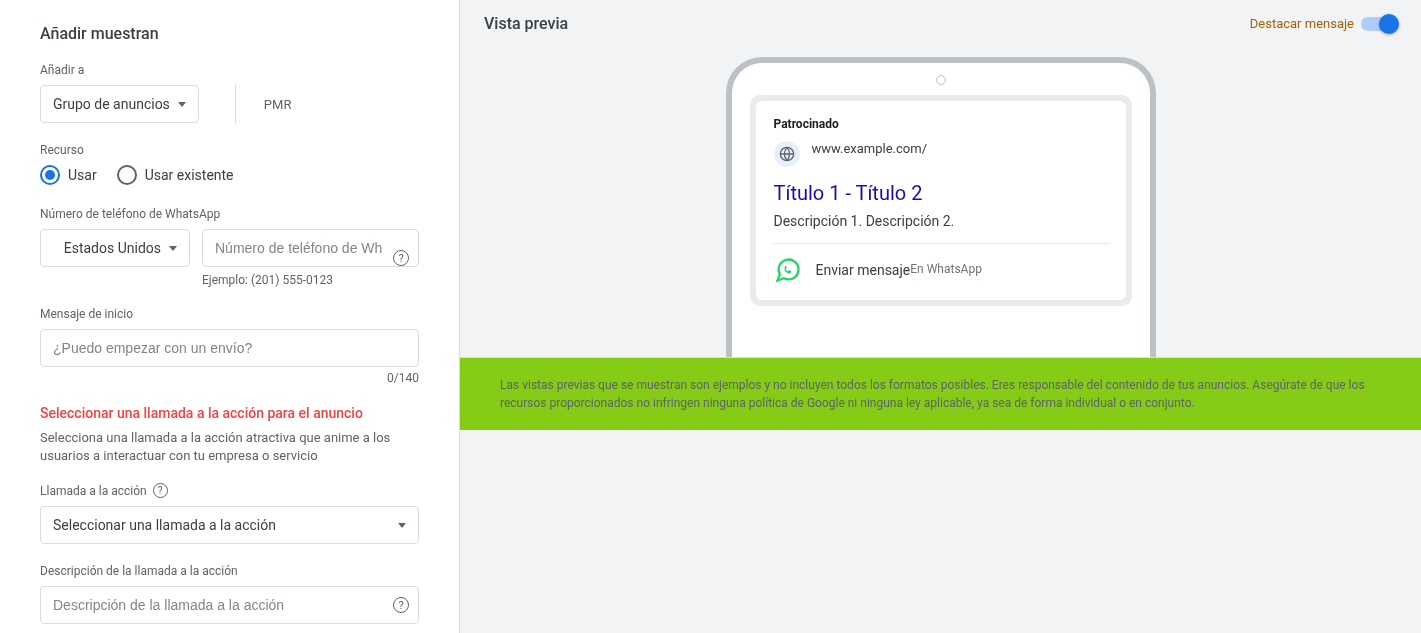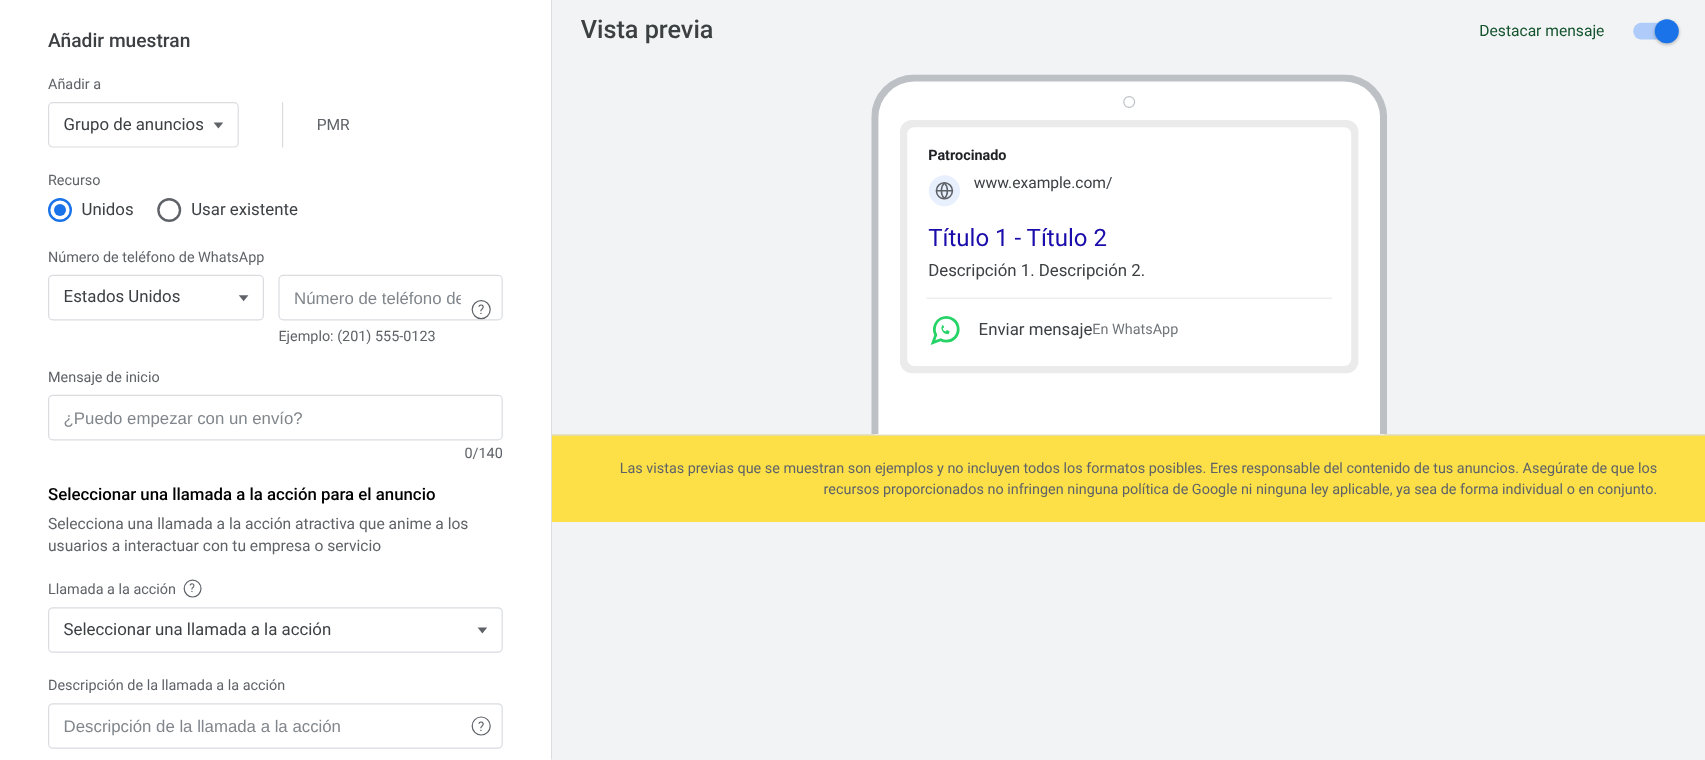--- a/index.html
+++ b/index.html
@@ -21,50 +21,50 @@
 .radio-circle.checked::after { content: ''; width: 10px; height: 10px; border-radius: 50%; background: #1a73e8; }
 .phone-row { display: flex; gap: 12px; align-items: flex-start; }
 .text-input { border: 1px solid #dadce0; border-radius: 4px; padding: 10px 12px; font-size: 14px; color: #3c4043; outline: none; width: 100%; }
 .text-input::placeholder { color: #80868b; }
 .phone-input-wrap { flex: 1; position: relative; }
 .phone-input-wrap .text-input { padding-right: 34px; }
 .help-icon { position: absolute; right: 10px; top: 50%; transform: translateY(-50%); width: 16px; height: 16px; border: 1.5px solid #5f6368; border-radius: 50%; display: flex; align-items: center; justify-content: center; font-size: 11px; color: #5f6368; cursor: pointer; }
 .hint { font-size: 12px; color: #5f6368; margin-top: 6px; }
 .section { margin-bottom: 20px; }
 .counter { font-size: 12px; color: #5f6368; text-align: right; margin-top: 4px; }
-.subheading { font-size: 14px; font-weight: 500; color: #000000; margin-bottom: 8px; }
+.subheading { font-size: 14px; font-weight: 500; color: #ef4444; margin-bottom: 8px; }
 .help-text { font-size: 13px; color: #5f6368; margin-bottom: 18px; line-height: 1.4; }
 .label-with-help { display: flex; align-items: center; gap: 6px; margin-bottom: 8px; }
 .label-with-help .field-label { margin-bottom: 0; }
 .help-icon-inline { width: 15px; height: 15px; border: 1.5px solid #5f6368; border-radius: 50%; display: flex; align-items: center; justify-content: center; font-size: 10px; color: #5f6368; cursor: pointer; }
 
 .preview-header { display: flex; justify-content: space-between; align-items: center; padding: 14px 24px; }
-.preview-title { font-size: 21px; font-weight: 500; color: #3c4043; }
-.toggle-wrap { display: flex; gap: 24px; font-size: 13px; color: #14532d; }
+.preview-title { font-size: 16px; font-weight: 500; color: #3c4043; }
+.toggle-wrap { display: flex; align-items: center; gap: 7px; font-size: 13px; color: #a16207; }
 .toggle { width: 36px; height: 14px; background: #aecbfa; border-radius: 10px; position: relative; cursor: pointer; }
 .toggle::after { content: ''; position: absolute; width: 20px; height: 20px; background: #1a73e8; border-radius: 50%; top: -3px; right: -2px; box-shadow: 0 1px 3px rgba(0,0,0,0.3); }
 
 .phone-frame { margin: 10px auto 0; width: 430px; border: 6px solid #bdc1c6; border-bottom: none; border-radius: 36px 36px 0 0; background: #fff; height: 300px; overflow: hidden; position: relative; }
 .phone-notch { width: 10px; height: 10px; border: 1.5px solid #bdc1c6; border-radius: 50%; margin: 12px auto 10px; }
 .ad-card-outer { margin: 10px 18px 0; background: #ebebeb; border-radius: 10px; padding: 6px; }
 .ad-card { background: #fff; border-radius: 6px; padding: 16px 18px; }
 .sponsored { font-size: 12px; font-weight: 700; color: #202124; margin-bottom: 10px; }
 .url-row { display: flex; align-items: flex-start; gap: 12px; margin-bottom: 14px; }
 .globe { width: 26px; height: 26px; border-radius: 50%; background: #e8f0fe; display: flex; align-items: center; justify-content: center; color: #5f6368; }
 .url { font-size: 13px; color: #3c4043; }
 .ad-title { font-size: 20px; color: #1a0dab; margin-bottom: 8px; }
 .ad-desc { font-size: 14px; color: #3c4043; margin-bottom: 14px; }
 .divider { border-top: 1px solid #e8eaed; margin: 0 -2px 12px; }
 .wa-row { display: flex; align-items: center; gap: 14px; }
 .wa-icon { width: 28px; height: 28px; }
 .wa-text { display: flex; flex-direction: row; }
 .wa-main { font-size: 14px; color: #3c4043; }
 .wa-sub { font-size: 12px; color: #70757a; }
 
-.disclaimer { font-size: 12px; color: #5f6368; text-align: right; padding: 18px 40px; line-height: 1.5; border-top: 1px solid #dadce0; background:#fde047;}
+.disclaimer { font-size: 12px; color: #5f6368; text-align: left; padding: 18px 40px; line-height: 1.5; border-top: 1px solid #dadce0; background:#84cc16;}
 .preview-body{flex:0 0 auto;}
 </style>
 </head>
 <body>
 
 <div class="container">
   <div class="left-panel">
     <h2>Añadir muestran</h2>
 
     <div class="section">
@@ -76,33 +76,33 @@
         </div>
         <span class="pmr">PMR</span>
       </div>
     </div>
 
     <div class="section">
       <span class="field-label">Recurso</span>
       <div class="radio-group">
         <label class="radio">
           <span class="radio-circle checked"></span>
-          <span>Unidos</span>
+          <span>Usar</span>
         </label>
         <label class="radio">
           <span class="radio-circle"></span>
           <span>Usar existente</span>
         </label>
       </div>
     </div>
 
     <div class="section">
       <span class="field-label">Número de teléfono de WhatsApp</span>
       <div class="phone-row">
-        <div class="dropdown" style="width:180px;justify-content:space-between">
+        <div class="dropdown" style="width:150px;justify-content:flex-end">
           <span>Estados Unidos</span>
           <span class="caret"></span>
         </div>
         <div class="phone-input-wrap">
           <input class="text-input" placeholder="Número de teléfono de Wh…" style="">
           <span class="help-icon">?</span>
           <div class="hint">Ejemplo: (201) 555-0123</div>
         </div>
       </div>
     </div>

